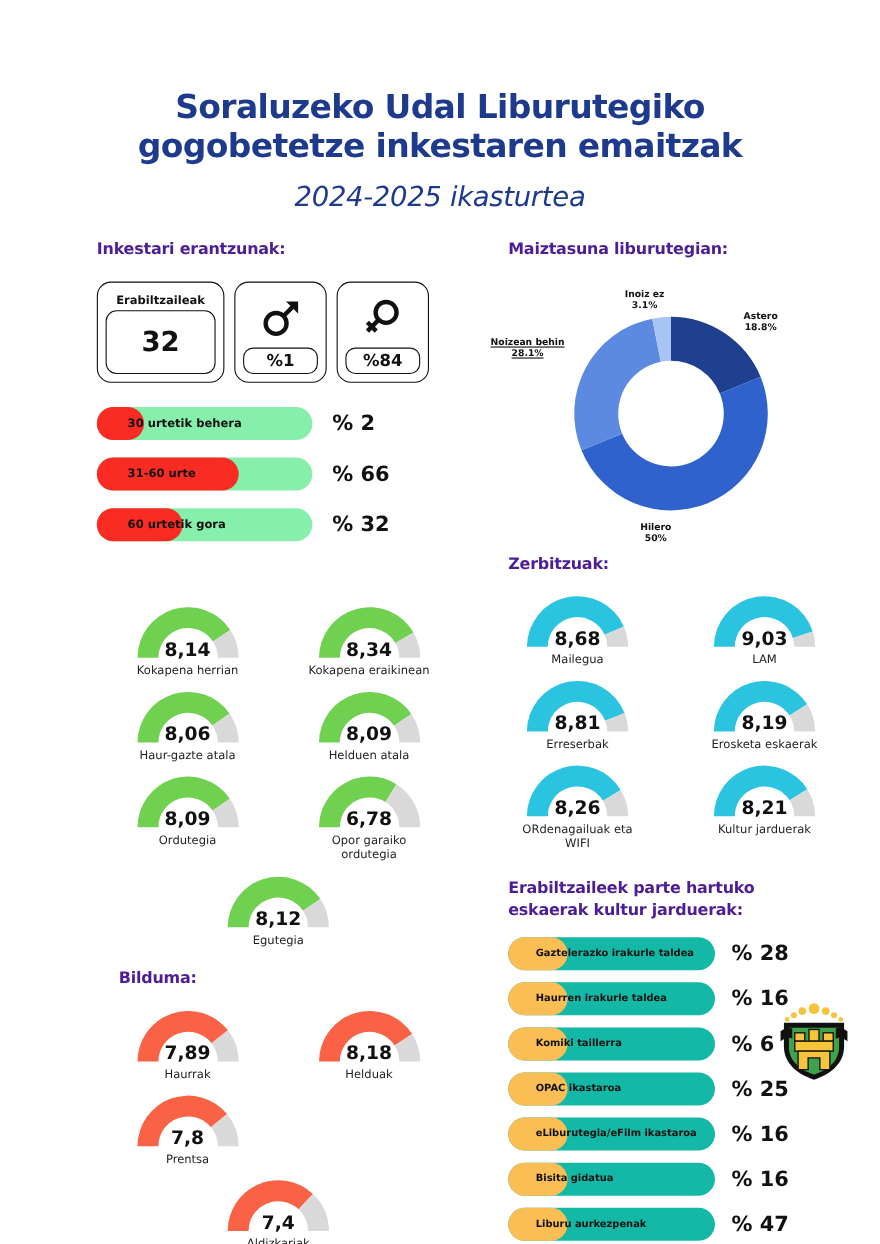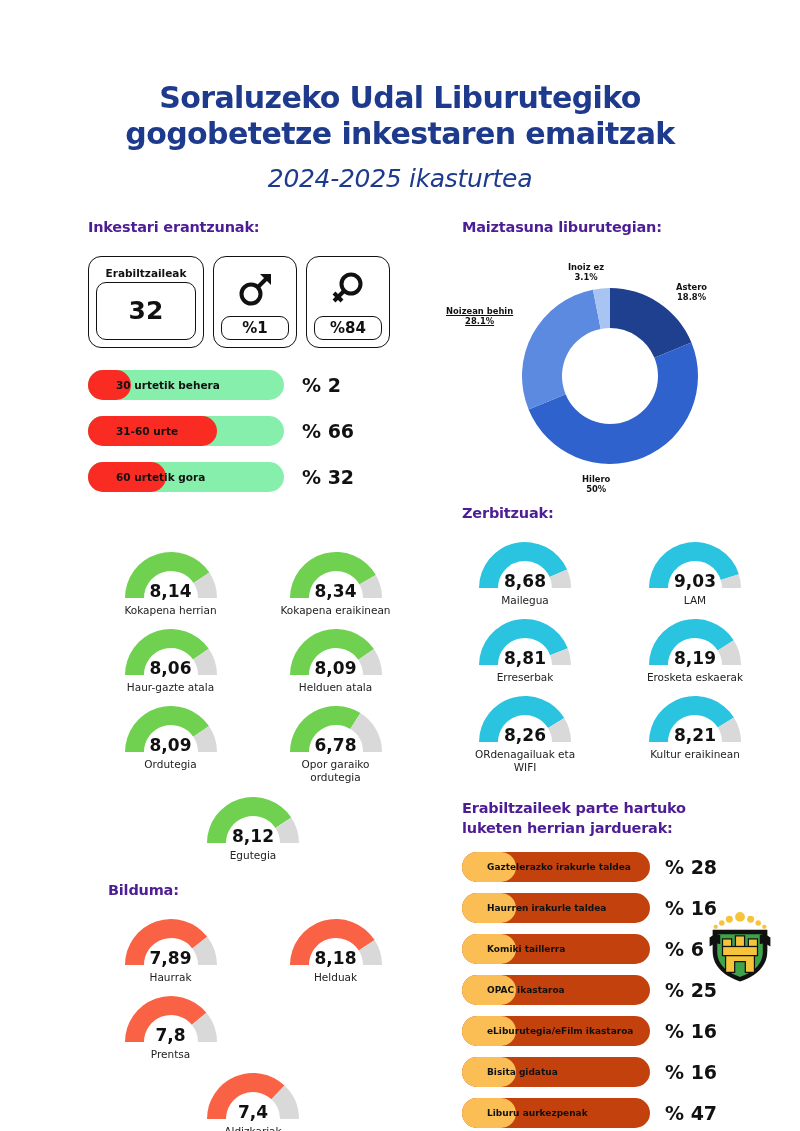--- a/index.html
+++ b/index.html
@@ -98,21 +98,21 @@
   .gauge-cap {
     font-size: 10.5px; color: #222; text-align: center;
     line-height: 1.25; margin-top: 2px; max-width: 120px;
   }
 
   
   .act-list { margin-top: 14px; }
   .act-row { display: flex; align-items: center; margin-bottom: 11px; }
   .act-track {
     position: relative; width: 188px; height: 30px;
-    background: #c2410c; border-radius: 15px; text-align: center;
+    background: #14b8a6; border-radius: 15px; text-align: center;
   }
   .act-dot {
     position: absolute; left: 0; top: 0; width: 54px; height: 30px;
     background: #FBBE55; border-radius: 15px;
   }
   .act-label {
     position: absolute; left: 25px; top: 0; height: 30px;
     display: flex; align-items: center;
     font-size: 9px; font-weight: 700; color: #111; white-space: nowrap;
   }
@@ -305,21 +305,21 @@
               <path d="M8 52.00000000000001 A46 46 0 0 1 93.29676185816757 28.088402239447365 L77.06549065588096 37.96493174924085 A27 27 0 0 0 27 52 Z" fill="#2BC4E0"></path>
               <path d="M93.29676185816757 28.088402239447365 A46 46 0 0 1 100 51.999999999999986 L81 51.99999999999999 A27 27 0 0 0 77.06549065588096 37.96493174924085 Z" fill="#D9D9D9"></path>
             </svg><div class="gauge-val">8,26</div></div>
           <div class="gauge-cap">ORdenagailuak eta WIFI</div>
         </div>
         <div class="gauge-cell">
           <div class="gauge"><svg width="108" height="56" viewBox="0 0 108 56">
               <path d="M8 52.00000000000001 A46 46 0 0 1 92.91632686072074 27.47410544608933 L76.84219185303174 37.604366240095914 A27 27 0 0 0 27 52 Z" fill="#2BC4E0"></path>
               <path d="M92.91632686072074 27.47410544608933 A46 46 0 0 1 100 51.999999999999986 L81 51.99999999999999 A27 27 0 0 0 76.84219185303174 37.604366240095914 Z" fill="#D9D9D9"></path>
             </svg><div class="gauge-val">8,21</div></div>
-          <div class="gauge-cap">Kultur eraikinean</div>
+          <div class="gauge-cap">Kultur jarduerak</div>
         </div>
       </div>
   </div>
 
   <div class="col-left" style="top:845px;">
     <div class="sec-h" style="padding-left:20px;">Bilduma:</div>
     <div class="gauge-grid" id="collection-grid">
         <div class="gauge-cell">
           <div class="gauge"><svg width="108" height="56" viewBox="0 0 108 56">
               <path d="M8 52.00000000000001 A46 46 0 0 1 90.25837815156025 23.692226971758114 L75.28209152374188 35.38456800516237 A27 27 0 0 0 27 52 Z" fill="#FA6245"></path>
@@ -346,21 +346,21 @@
               <path d="M8 52.00000000000001 A46 46 0 0 1 85.48916687271968 18.467443138615067 L72.48277186007459 32.31784705962188 A27 27 0 0 0 27 52 Z" fill="#FA6245"></path>
               <path d="M85.48916687271968 18.467443138615067 A46 46 0 0 1 100 51.999999999999986 L81 51.99999999999999 A27 27 0 0 0 72.48277186007459 32.31784705962188 Z" fill="#D9D9D9"></path>
             </svg><div class="gauge-val">7,4</div></div>
           <div class="gauge-cap">Aldizkariak</div>
         </div>
       </div>
   </div>
 
   <div class="col-right" style="top:763px;">
     <div class="sec-h" style="padding-left:22px;">Erabiltzaileek parte hartuko</div>
-    <div class="sec-h" style="padding-left:22px;">luketen herrian jarduerak:</div>
+    <div class="sec-h" style="padding-left:22px;">eskaerak kultur jarduerak:</div>
     <div class="act-list" style="padding-left:22px;" id="act-list">
         <div class="act-row">
           <div class="act-track">
             <div class="act-dot" style="background:#FBBE55"></div>
             <div class="act-label">Gaztelerazko irakurle taldea</div>
           </div>
           <div class="act-pct">% 28</div>
         </div>
         <div class="act-row">
           <div class="act-track">

